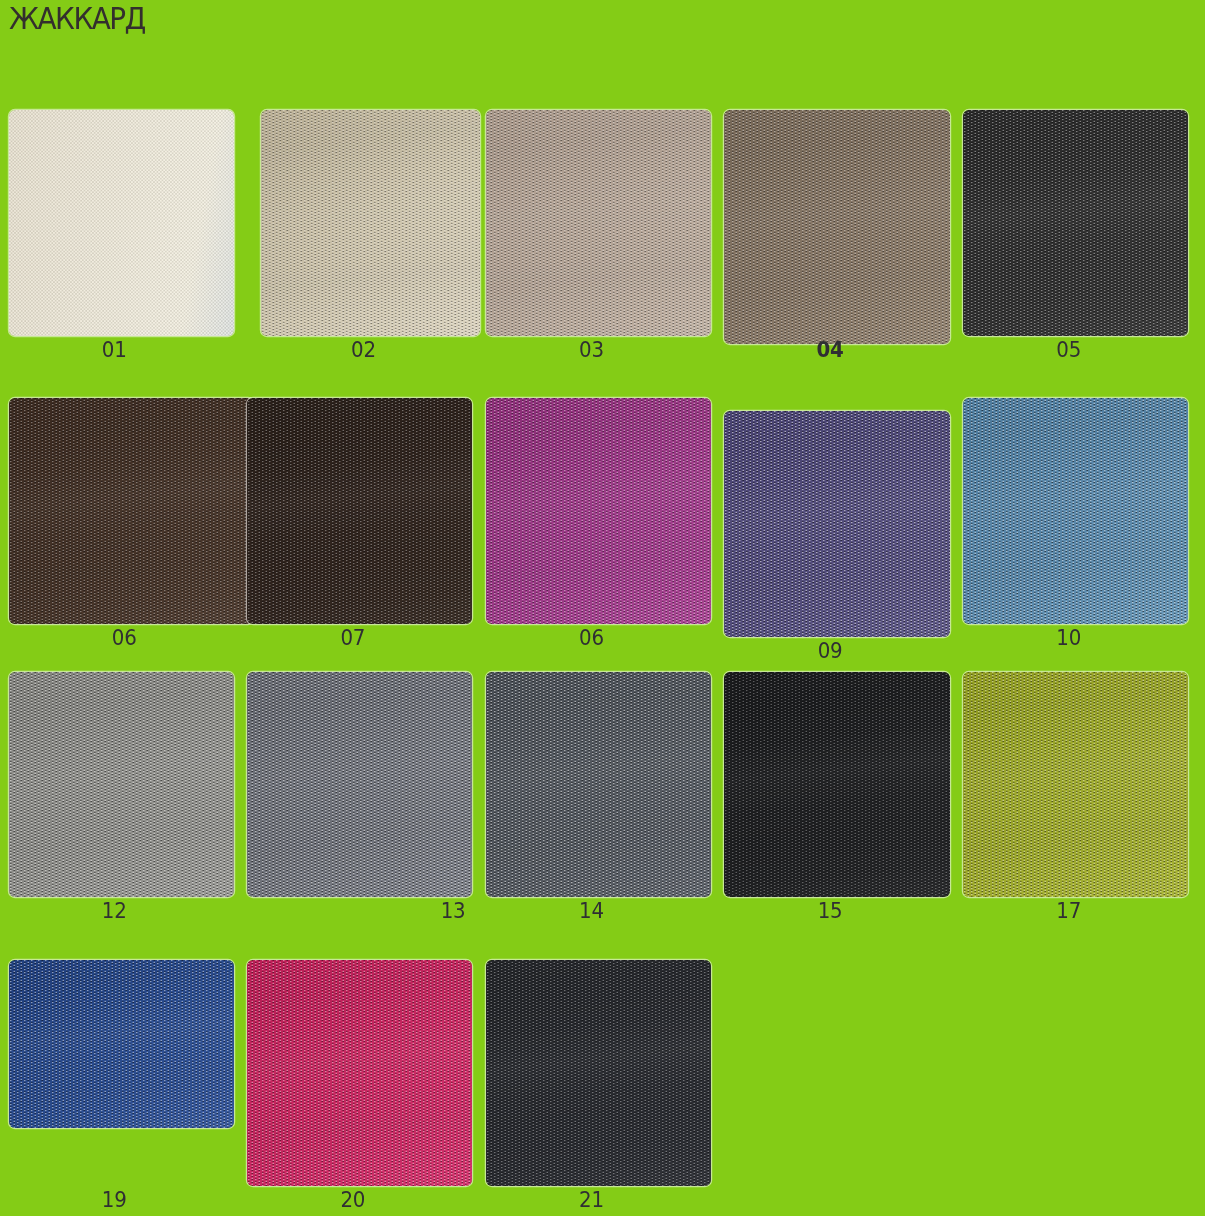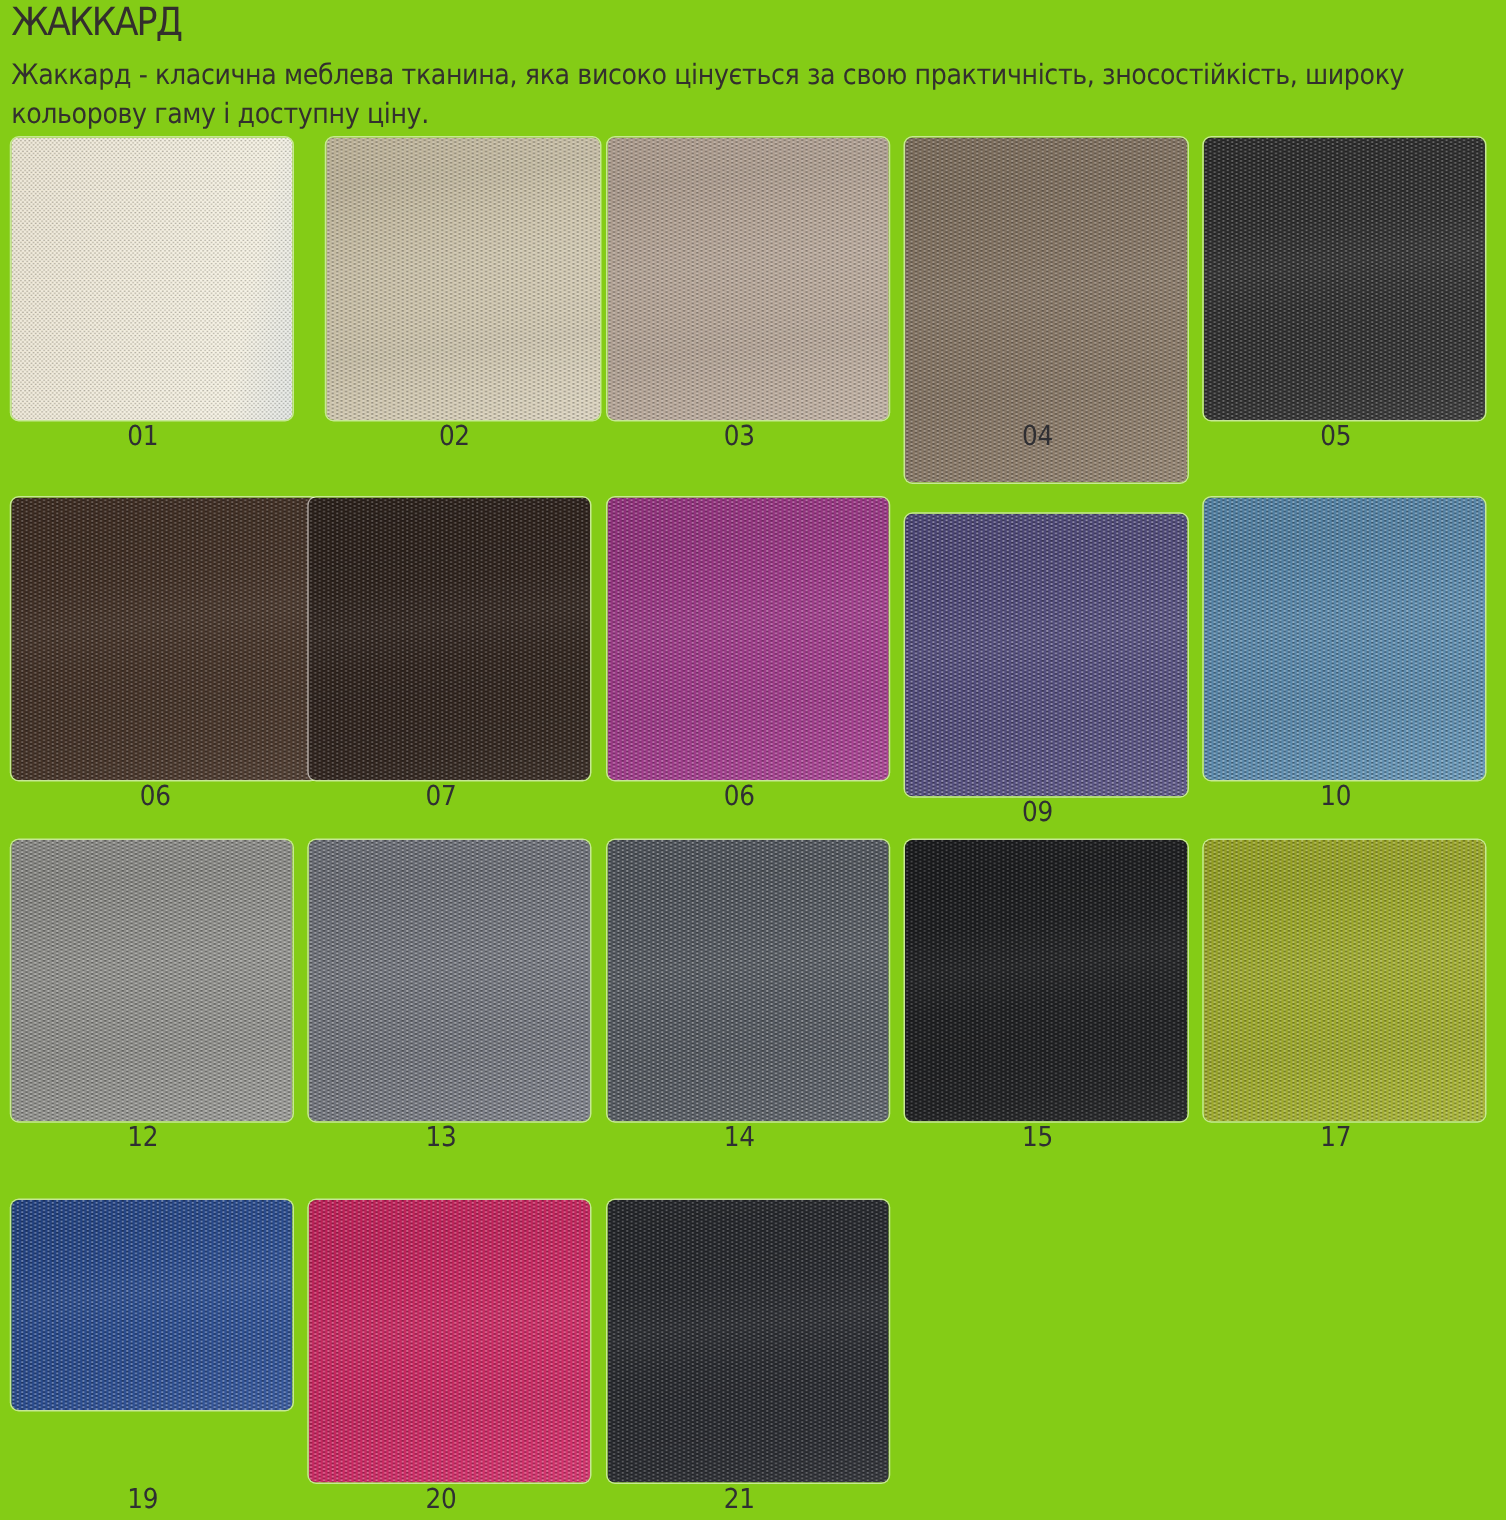--- a/index.html
+++ b/index.html
@@ -13,35 +13,34 @@
   .cell{position:absolute;}
   .sw{position:absolute;left:0;top:0;width:100%;height:100%;border-radius:6px;box-shadow:0 0 0 1.2px rgba(255,255,255,0.55);}
   .lab{position:absolute;left:0;width:100%;text-align:center;font-size:22px;letter-spacing:-0.2px;
        line-height:22px;color:#2f2f33;}
 </style>
 </head>
 <body>
 
 <div class="page" id="page">
   <div class="title">ЖАККАРД</div>
-  <div class="desc">Жаккард - класична меблева тканина, яка високо цінується за свою практичність, зносостійкість, широку кольорову гаму і доступну ціну.</div>
   <div id="grid">
     <div class="cell" style="left: 8.6px; top: 109.6px; width: 225.3px; height: 226.1px;">
       <div class="sw" style="background-image: radial-gradient(1.05px 0.95px at 0.9px 0.85px, rgba(255, 255, 255, 0.59) 0%, rgba(255, 255, 255, 0.21) 55%, rgba(255, 255, 255, 0) 100%), radial-gradient(1.05px 0.95px at 2.6px 2.55px, rgba(255, 255, 255, 0.59) 0%, rgba(255, 255, 255, 0.21) 55%, rgba(255, 255, 255, 0) 100%), radial-gradient(1.15px 0.8px at 2.6px 0.85px, rgba(0, 0, 0, 0.384) 0%, rgba(0, 0, 0, 0.133) 55%, rgba(0, 0, 0, 0) 100%), radial-gradient(1.15px 0.8px at 0.9px 2.55px, rgba(0, 0, 0, 0.384) 0%, rgba(0, 0, 0, 0.133) 55%, rgba(0, 0, 0, 0) 100%), linear-gradient(100deg, rgb(233, 226, 208) 0%, rgb(243, 239, 224) 80%, rgb(224, 228, 226) 100%); background-size: 3.4px 3.4px, 3.4px 3.4px, 3.4px 3.4px, 3.4px 3.4px, 100% 100%;"></div>
       <div class="lab" style="top: 229px; left: -7px;">01</div>
     </div>
     <div class="cell" style="left: 261px; top: 109.6px; width: 219px; height: 226.1px;">
       <div class="sw" style="background-image: radial-gradient(1.3px 0.85px at 1.75px 0.75px, rgba(255, 255, 255, 0.627) 0%, rgba(255, 255, 255, 0.224) 52%, rgba(255, 255, 255, 0) 100%), radial-gradient(1.3px 0.85px at 5.25px 2.25px, rgba(255, 255, 255, 0.627) 0%, rgba(255, 255, 255, 0.224) 52%, rgba(255, 255, 255, 0) 100%), radial-gradient(1.55px 0.8px at 5.25px 0.7px, rgba(0, 0, 0, 0.635) 0%, rgba(0, 0, 0, 0.224) 52%, rgba(0, 0, 0, 0) 100%), radial-gradient(1.55px 0.8px at 1.75px 2.2px, rgba(0, 0, 0, 0.635) 0%, rgba(0, 0, 0, 0.224) 52%, rgba(0, 0, 0, 0) 100%), repeating-linear-gradient(-6deg, rgba(255, 255, 255, 0.03) 0%, rgba(255, 255, 255, 0) 14%, rgba(0, 0, 0, 0.027) 28%, rgba(255, 255, 255, 0) 42%, rgba(255, 255, 255, 0.03) 56%), linear-gradient(140deg, rgb(187, 176, 150) 0%, rgb(206, 197, 173) 52%, rgb(219, 211, 191) 100%); background-size: 7px 3px, 7px 3px, 7px 3px, 7px 3px, 100% 100%, 100% 100%;"></div>
       <div class="lab" style="top: 229px; left: -7px;">02</div>
     </div>
     <div class="cell" style="left: 485.8px; top: 109.6px; width: 225.3px; height: 226.1px;">
       <div class="sw" style="background-image: radial-gradient(1.3px 0.85px at 1.75px 0.75px, rgba(255, 255, 255, 0.667) 0%, rgba(255, 255, 255, 0.24) 52%, rgba(255, 255, 255, 0) 100%), radial-gradient(1.3px 0.85px at 5.25px 2.25px, rgba(255, 255, 255, 0.667) 0%, rgba(255, 255, 255, 0.24) 52%, rgba(255, 255, 255, 0) 100%), radial-gradient(1.55px 0.8px at 5.25px 0.7px, rgba(0, 0, 0, 0.663) 0%, rgba(0, 0, 0, 0.235) 52%, rgba(0, 0, 0, 0) 100%), radial-gradient(1.55px 0.8px at 1.75px 2.2px, rgba(0, 0, 0, 0.663) 0%, rgba(0, 0, 0, 0.235) 52%, rgba(0, 0, 0, 0) 100%), repeating-linear-gradient(-6deg, rgba(255, 255, 255, 0.03) 0%, rgba(255, 255, 255, 0) 14%, rgba(0, 0, 0, 0.027) 28%, rgba(255, 255, 255, 0) 42%, rgba(255, 255, 255, 0.03) 56%), linear-gradient(140deg, rgb(171, 154, 140) 0%, rgb(182, 166, 152) 52%, rgb(193, 178, 164) 100%); background-size: 7px 3px, 7px 3px, 7px 3px, 7px 3px, 100% 100%, 100% 100%;"></div>
       <div class="lab" style="top: 229px; left: -7px;">03</div>
     </div>
-    <div class="cell" style="left: 724.4px; top: 109.6px; width: 225.3px; height: 276px;">
+    <div class="cell" style="left: 724.4px; top: 109.6px; width: 225.3px; height: 234px; font-weight: bold;">
       <div class="sw" style="background-image: radial-gradient(1.3px 0.85px at 1.75px 0.75px, rgba(255, 255, 255, 0.682) 0%, rgba(255, 255, 255, 0.243) 52%, rgba(255, 255, 255, 0) 100%), radial-gradient(1.3px 0.85px at 5.25px 2.25px, rgba(255, 255, 255, 0.682) 0%, rgba(255, 255, 255, 0.243) 52%, rgba(255, 255, 255, 0) 100%), radial-gradient(1.55px 0.8px at 5.25px 0.7px, rgba(0, 0, 0, 0.72) 0%, rgba(0, 0, 0, 0.255) 52%, rgba(0, 0, 0, 0) 100%), radial-gradient(1.55px 0.8px at 1.75px 2.2px, rgba(0, 0, 0, 0.72) 0%, rgba(0, 0, 0, 0.255) 52%, rgba(0, 0, 0, 0) 100%), repeating-linear-gradient(-6deg, rgba(255, 255, 255, 0.03) 0%, rgba(255, 255, 255, 0) 14%, rgba(0, 0, 0, 0.027) 28%, rgba(255, 255, 255, 0) 42%, rgba(255, 255, 255, 0.03) 56%), linear-gradient(140deg, rgb(122, 107, 90) 0%, rgb(134, 118, 101) 52%, rgb(148, 132, 113) 100%); background-size: 7px 3px, 7px 3px, 7px 3px, 7px 3px, 100% 100%, 100% 100%;"></div>
       <div class="lab" style="top: 229px; left: -7px;">04</div>
     </div>
     <div class="cell" style="left: 963px; top: 109.6px; width: 225.3px; height: 226.1px;">
       <div class="sw" style="background-image: radial-gradient(1.3px 0.85px at 1.75px 0.75px, rgba(255, 255, 255, 0.682) 0%, rgba(255, 255, 255, 0.243) 52%, rgba(255, 255, 255, 0) 100%), radial-gradient(1.3px 0.85px at 5.25px 2.25px, rgba(255, 255, 255, 0.682) 0%, rgba(255, 255, 255, 0.243) 52%, rgba(255, 255, 255, 0) 100%), radial-gradient(1.55px 0.8px at 5.25px 0.7px, rgba(0, 0, 0, 0.808) 0%, rgba(0, 0, 0, 0.286) 52%, rgba(0, 0, 0, 0) 100%), radial-gradient(1.55px 0.8px at 1.75px 2.2px, rgba(0, 0, 0, 0.808) 0%, rgba(0, 0, 0, 0.286) 52%, rgba(0, 0, 0, 0) 100%), repeating-linear-gradient(-6deg, rgba(255, 255, 255, 0.03) 0%, rgba(255, 255, 255, 0) 14%, rgba(0, 0, 0, 0.027) 28%, rgba(255, 255, 255, 0) 42%, rgba(255, 255, 255, 0.03) 56%), linear-gradient(140deg, rgb(42, 42, 42) 0%, rgb(49, 49, 49) 52%, rgb(57, 57, 57) 100%); background-size: 7px 3px, 7px 3px, 7px 3px, 7px 3px, 100% 100%, 100% 100%;"></div>
       <div class="lab" style="top: 229px; left: -7px;">05</div>
     </div>
     <div class="cell" style="left: 8.6px; top: 397.9px; width: 225.3px; height: 226px; padding-left: 20px;">
       <div class="sw" style="background-image: radial-gradient(1.3px 0.85px at 1.75px 0.75px, rgba(255, 255, 255, 0.59) 0%, rgba(255, 255, 255, 0.21) 52%, rgba(255, 255, 255, 0) 100%), radial-gradient(1.3px 0.85px at 5.25px 2.25px, rgba(255, 255, 255, 0.59) 0%, rgba(255, 255, 255, 0.21) 52%, rgba(255, 255, 255, 0) 100%), radial-gradient(1.55px 0.8px at 5.25px 0.7px, rgba(0, 0, 0, 0.765) 0%, rgba(0, 0, 0, 0.27) 52%, rgba(0, 0, 0, 0) 100%), radial-gradient(1.55px 0.8px at 1.75px 2.2px, rgba(0, 0, 0, 0.765) 0%, rgba(0, 0, 0, 0.27) 52%, rgba(0, 0, 0, 0) 100%), repeating-linear-gradient(-6deg, rgba(255, 255, 255, 0.03) 0%, rgba(255, 255, 255, 0) 14%, rgba(0, 0, 0, 0.027) 28%, rgba(255, 255, 255, 0) 42%, rgba(255, 255, 255, 0.03) 56%), linear-gradient(140deg, rgb(59, 42, 32) 0%, rgb(69, 51, 40) 52%, rgb(79, 60, 48) 100%); background-size: 7px 3px, 7px 3px, 7px 3px, 7px 3px, 100% 100%, 100% 100%;"></div>
       <div class="lab" style="top: 228.9px; left: -7px;">06</div>
@@ -61,21 +60,21 @@
     <div class="cell" style="left: 963px; top: 397.9px; width: 225.3px; height: 226px;">
       <div class="sw" style="background-image: radial-gradient(1.3px 0.85px at 1.75px 0.75px, rgba(255, 255, 255, 0.835) 0%, rgba(255, 255, 255, 0.298) 52%, rgba(255, 255, 255, 0) 100%), radial-gradient(1.3px 0.85px at 5.25px 2.25px, rgba(255, 255, 255, 0.835) 0%, rgba(255, 255, 255, 0.298) 52%, rgba(255, 255, 255, 0) 100%), radial-gradient(1.55px 0.8px at 5.25px 0.7px, rgba(0, 0, 0, 0.85) 0%, rgba(0, 0, 0, 0.3) 52%, rgba(0, 0, 0, 0) 100%), radial-gradient(1.55px 0.8px at 1.75px 2.2px, rgba(0, 0, 0, 0.85) 0%, rgba(0, 0, 0, 0.3) 52%, rgba(0, 0, 0, 0) 100%), repeating-linear-gradient(-6deg, rgba(255, 255, 255, 0.03) 0%, rgba(255, 255, 255, 0) 14%, rgba(0, 0, 0, 0.027) 28%, rgba(255, 255, 255, 0) 42%, rgba(255, 255, 255, 0.03) 56%), linear-gradient(140deg, rgb(79, 126, 161) 0%, rgb(90, 137, 172) 52%, rgb(103, 151, 184) 100%); background-size: 7px 3px, 7px 3px, 7px 3px, 7px 3px, 100% 100%, 100% 100%;"></div>
       <div class="lab" style="top: 228.9px; left: -7px;">10</div>
     </div>
     <div class="cell" style="left: 8.6px; top: 671.6px; width: 225.3px; height: 225.8px;">
       <div class="sw" style="background-image: radial-gradient(1.3px 0.85px at 1.75px 0.75px, rgba(255, 255, 255, 0.855) 0%, rgba(255, 255, 255, 0.306) 52%, rgba(255, 255, 255, 0) 100%), radial-gradient(1.3px 0.85px at 5.25px 2.25px, rgba(255, 255, 255, 0.855) 0%, rgba(255, 255, 255, 0.306) 52%, rgba(255, 255, 255, 0) 100%), radial-gradient(1.55px 0.8px at 5.25px 0.7px, rgba(0, 0, 0, 0.78) 0%, rgba(0, 0, 0, 0.275) 52%, rgba(0, 0, 0, 0) 100%), radial-gradient(1.55px 0.8px at 1.75px 2.2px, rgba(0, 0, 0, 0.78) 0%, rgba(0, 0, 0, 0.275) 52%, rgba(0, 0, 0, 0) 100%), repeating-linear-gradient(-6deg, rgba(255, 255, 255, 0.03) 0%, rgba(255, 255, 255, 0) 14%, rgba(0, 0, 0, 0.027) 28%, rgba(255, 255, 255, 0) 42%, rgba(255, 255, 255, 0.03) 56%), linear-gradient(140deg, rgb(133, 133, 129) 0%, rgb(143, 143, 139) 52%, rgb(153, 153, 149) 100%); background-size: 7px 3px, 7px 3px, 7px 3px, 7px 3px, 100% 100%, 100% 100%;"></div>
       <div class="lab" style="top: 228.9px; left: -7px;">12</div>
     </div>
     <div class="cell" style="left: 247.2px; top: 671.6px; width: 225.3px; height: 225.8px;">
       <div class="sw" style="background-image: radial-gradient(1.3px 0.85px at 1.75px 0.75px, rgba(255, 255, 255, 0.9) 0%, rgba(255, 255, 255, 0.32) 52%, rgba(255, 255, 255, 0) 100%), radial-gradient(1.3px 0.85px at 5.25px 2.25px, rgba(255, 255, 255, 0.9) 0%, rgba(255, 255, 255, 0.32) 52%, rgba(255, 255, 255, 0) 100%), radial-gradient(1.55px 0.8px at 5.25px 0.7px, rgba(0, 0, 0, 0.85) 0%, rgba(0, 0, 0, 0.3) 52%, rgba(0, 0, 0, 0) 100%), radial-gradient(1.55px 0.8px at 1.75px 2.2px, rgba(0, 0, 0, 0.85) 0%, rgba(0, 0, 0, 0.3) 52%, rgba(0, 0, 0, 0) 100%), repeating-linear-gradient(-6deg, rgba(255, 255, 255, 0.03) 0%, rgba(255, 255, 255, 0) 14%, rgba(0, 0, 0, 0.027) 28%, rgba(255, 255, 255, 0) 42%, rgba(255, 255, 255, 0.03) 56%), linear-gradient(140deg, rgb(104, 107, 115) 0%, rgb(114, 117, 125) 52%, rgb(125, 128, 137) 100%); background-size: 7px 3px, 7px 3px, 7px 3px, 7px 3px, 100% 100%, 100% 100%;"></div>
-      <div class="lab" style="top: 228.9px; left: -7px;">13</div>
+      <div class="lab" style="top: 228.9px; left: -7px; text-align: right;">13</div>
     </div>
     <div class="cell" style="left: 485.8px; top: 671.6px; width: 225.3px; height: 225.8px;">
       <div class="sw" style="background-image: radial-gradient(1.3px 0.85px at 1.75px 0.75px, rgba(255, 255, 255, 0.9) 0%, rgba(255, 255, 255, 0.32) 52%, rgba(255, 255, 255, 0) 100%), radial-gradient(1.3px 0.85px at 5.25px 2.25px, rgba(255, 255, 255, 0.9) 0%, rgba(255, 255, 255, 0.32) 52%, rgba(255, 255, 255, 0) 100%), radial-gradient(1.55px 0.8px at 5.25px 0.7px, rgba(0, 0, 0, 0.78) 0%, rgba(0, 0, 0, 0.275) 52%, rgba(0, 0, 0, 0) 100%), radial-gradient(1.55px 0.8px at 1.75px 2.2px, rgba(0, 0, 0, 0.78) 0%, rgba(0, 0, 0, 0.275) 52%, rgba(0, 0, 0, 0) 100%), repeating-linear-gradient(-6deg, rgba(255, 255, 255, 0.03) 0%, rgba(255, 255, 255, 0) 14%, rgba(0, 0, 0, 0.027) 28%, rgba(255, 255, 255, 0) 42%, rgba(255, 255, 255, 0.03) 56%), linear-gradient(140deg, rgb(75, 80, 87) 0%, rgb(84, 89, 96) 52%, rgb(93, 98, 106) 100%); background-size: 7px 3px, 7px 3px, 7px 3px, 7px 3px, 100% 100%, 100% 100%;"></div>
       <div class="lab" style="top: 228.9px; left: -7px;">14</div>
     </div>
     <div class="cell" style="left: 724.4px; top: 671.6px; width: 225.3px; height: 225.8px;">
       <div class="sw" style="background-image: radial-gradient(1.3px 0.85px at 1.75px 0.75px, rgba(255, 255, 255, 0.494) 0%, rgba(255, 255, 255, 0.176) 52%, rgba(255, 255, 255, 0) 100%), radial-gradient(1.3px 0.85px at 5.25px 2.25px, rgba(255, 255, 255, 0.494) 0%, rgba(255, 255, 255, 0.176) 52%, rgba(255, 255, 255, 0) 100%), radial-gradient(1.55px 0.8px at 5.25px 0.7px, rgba(0, 0, 0, 0.72) 0%, rgba(0, 0, 0, 0.255) 52%, rgba(0, 0, 0, 0) 100%), radial-gradient(1.55px 0.8px at 1.75px 2.2px, rgba(0, 0, 0, 0.72) 0%, rgba(0, 0, 0, 0.255) 52%, rgba(0, 0, 0, 0) 100%), repeating-linear-gradient(-6deg, rgba(255, 255, 255, 0.03) 0%, rgba(255, 255, 255, 0) 14%, rgba(0, 0, 0, 0.027) 28%, rgba(255, 255, 255, 0) 42%, rgba(255, 255, 255, 0.03) 56%), linear-gradient(140deg, rgb(25, 26, 28) 0%, rgb(31, 32, 34) 52%, rgb(37, 38, 40) 100%); background-size: 7px 3px, 7px 3px, 7px 3px, 7px 3px, 100% 100%, 100% 100%;"></div>
       <div class="lab" style="top: 228.9px; left: -7px;">15</div>
     </div>
     <div class="cell" style="left: 963px; top: 671.6px; width: 225.3px; height: 225.8px;">

